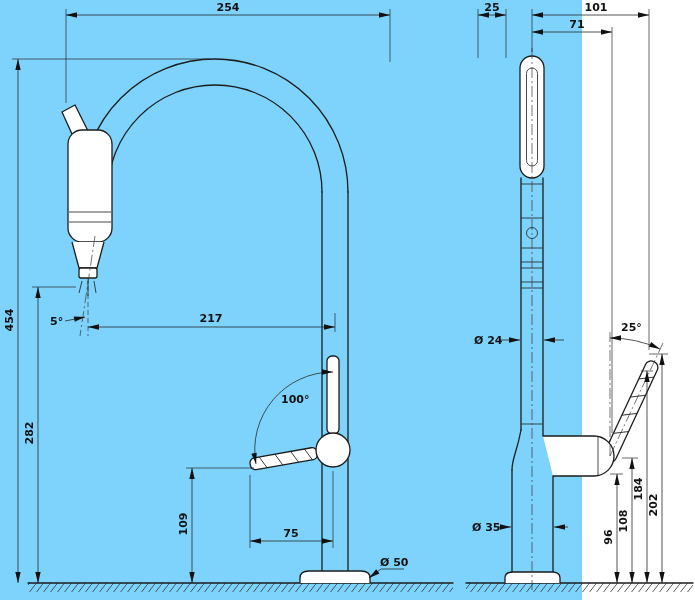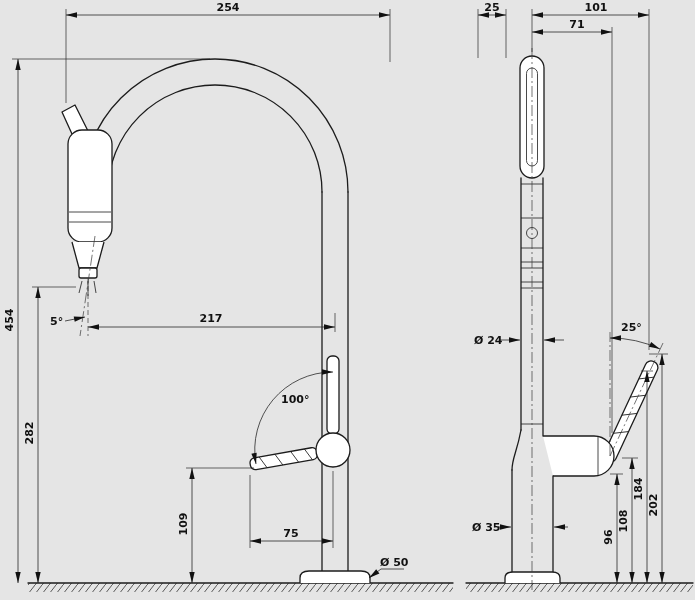--- a/index.html
+++ b/index.html
@@ -1,16 +1,16 @@
 <!DOCTYPE html>
 <html><head>
 <meta charset="utf-8">
 <style>
   html,body { margin:0; padding:0; background:#ffffff; }
-  .stage { width:695px; height:600px; position:relative; background:#e5e5e5; font-family:"DejaVu Sans", sans-serif; }
+  .stage { width:582px; height:600px; position:relative; background:#7dd3fc; font-family:"DejaVu Sans", sans-serif; }
   svg { display:block; }
   .ol  { stroke:#1c1c1c; stroke-width:1.3; fill:none; stroke-linecap:round; stroke-linejoin:round; }
   .olf { stroke:#1c1c1c; stroke-width:1.3; fill:#ffffff; stroke-linejoin:round; }
   .thin{ stroke:#1c1c1c; stroke-width:0.8; fill:none; }
   .dl  { stroke:#2a2a2a; stroke-width:0.8; fill:none; }
   .ext { stroke:#2a2a2a; stroke-width:0.7; fill:none; }
   .cl  { stroke:#3a3a3a; stroke-width:0.7; fill:none; stroke-dasharray:11 3 2 3; }
   .dsh { stroke:#3a3a3a; stroke-width:0.7; fill:none; stroke-dasharray:5 3; }
   .dt  { font:600 11px "DejaVu Sans", sans-serif; fill:#111; }
   .mid { text-anchor:middle; }

